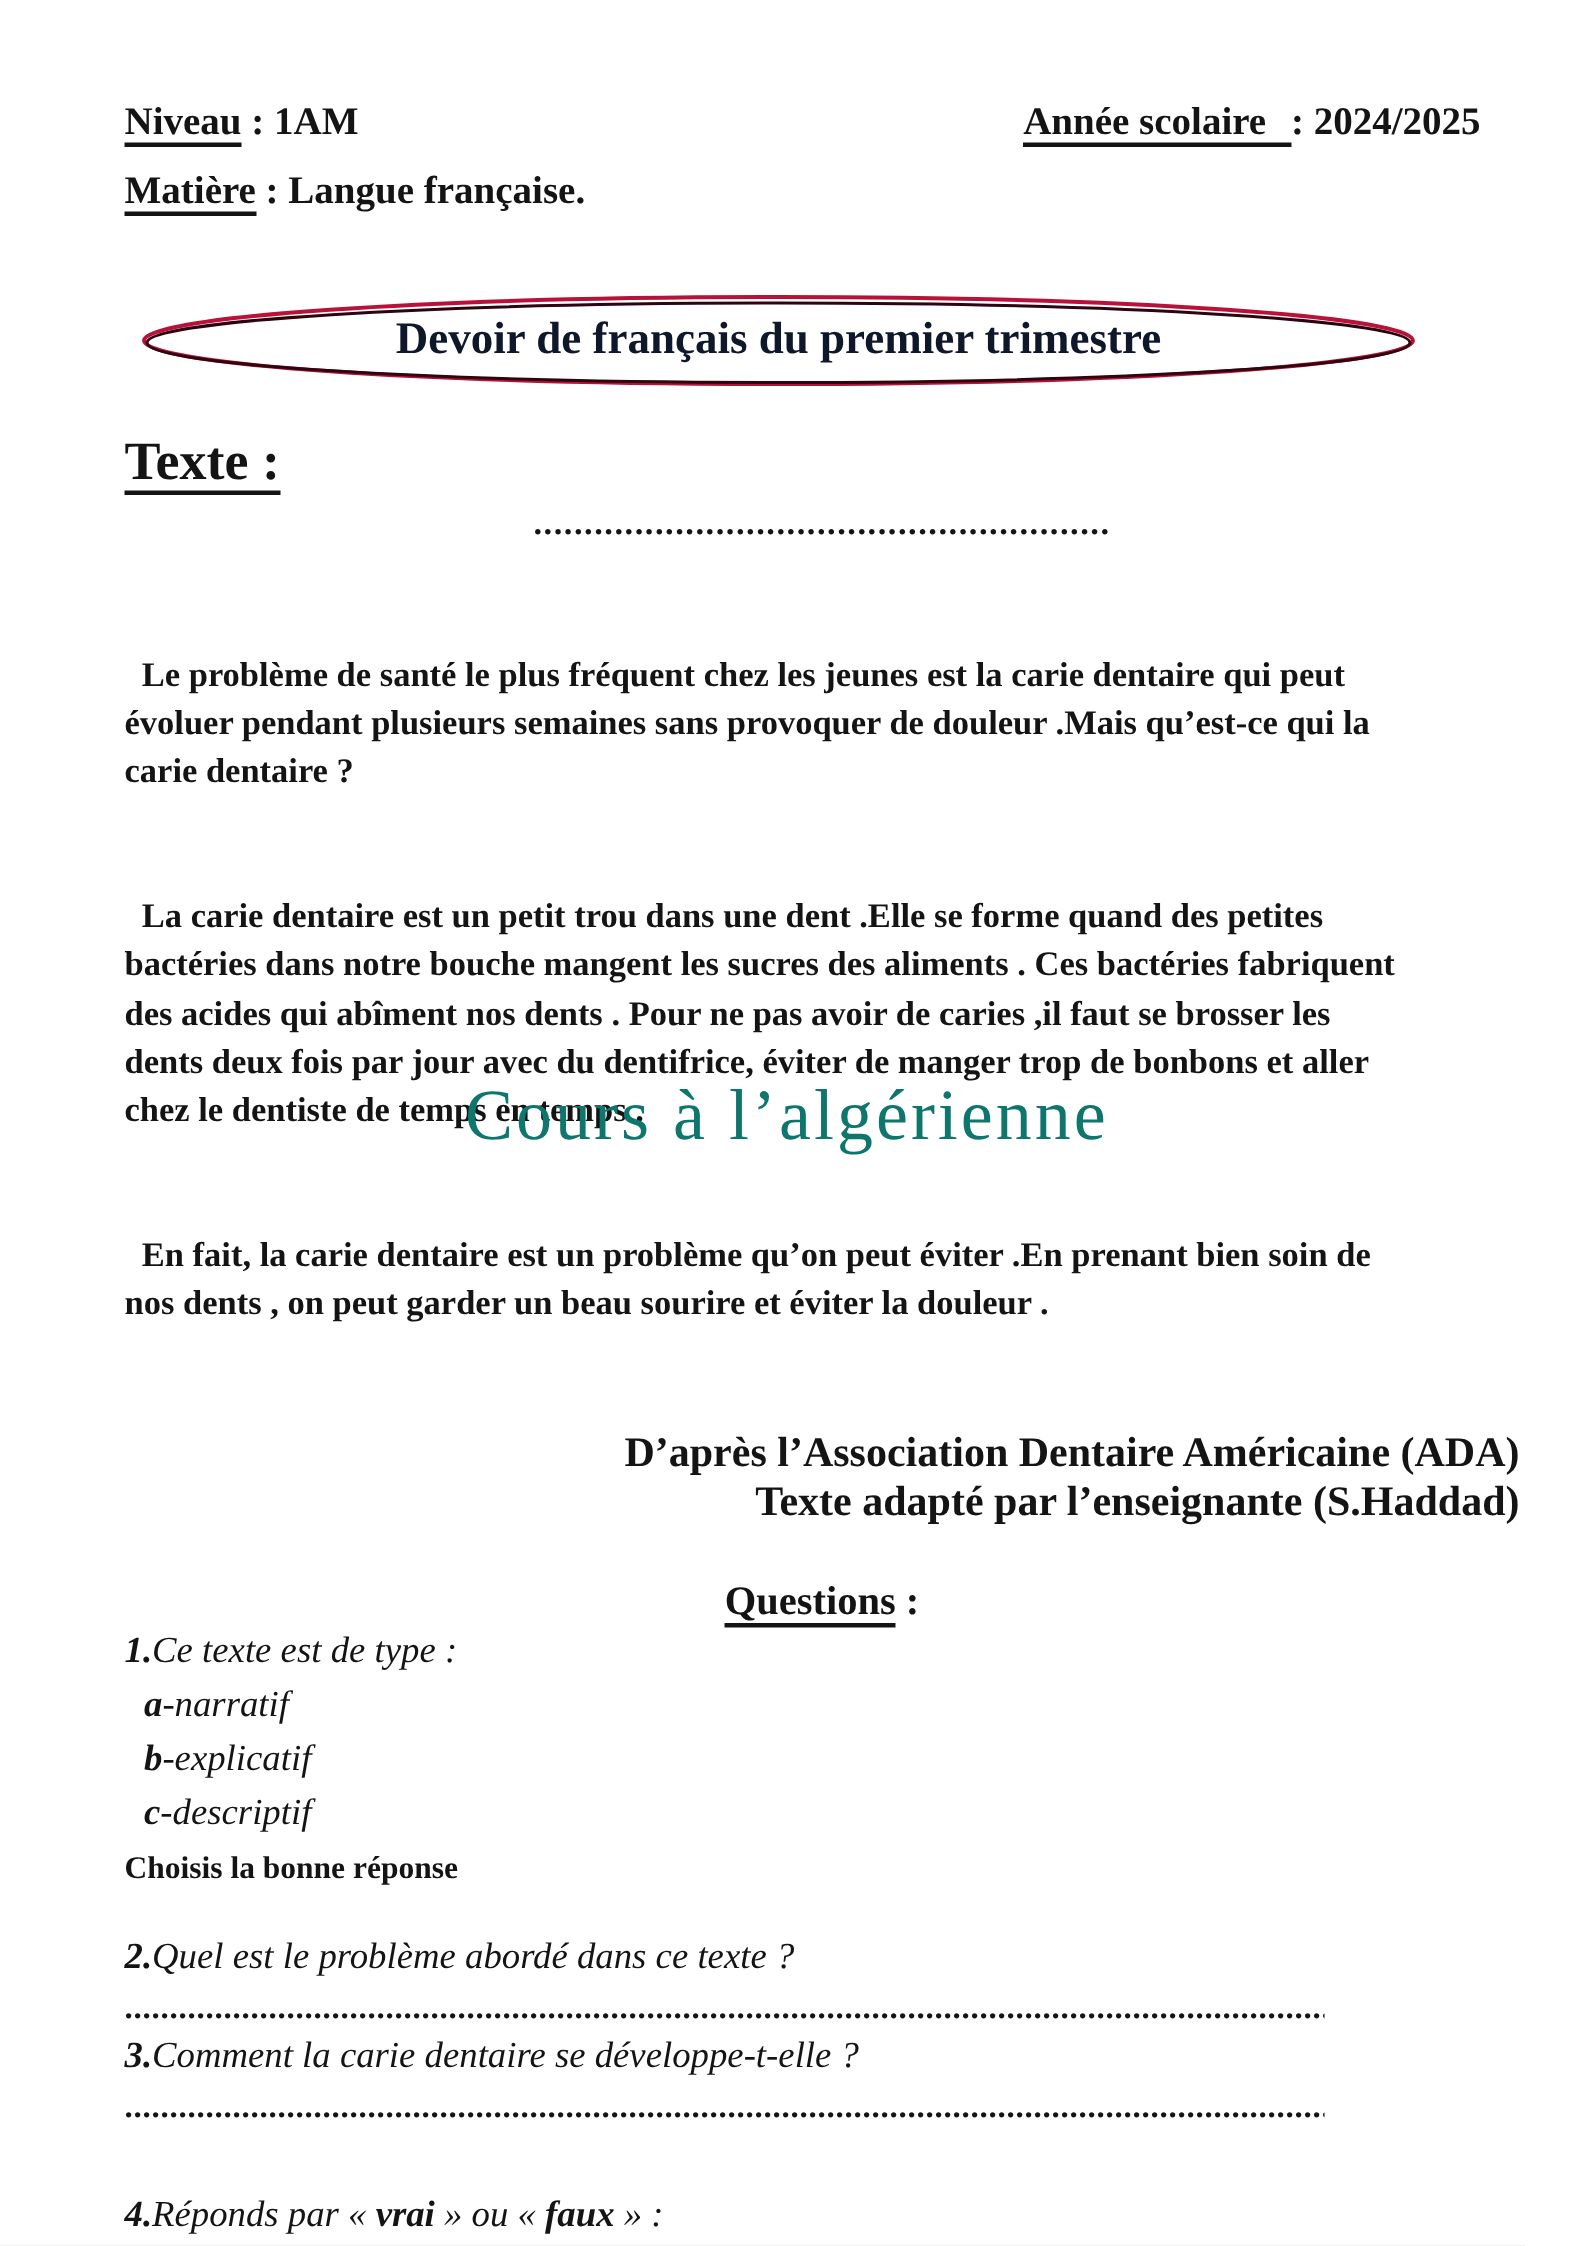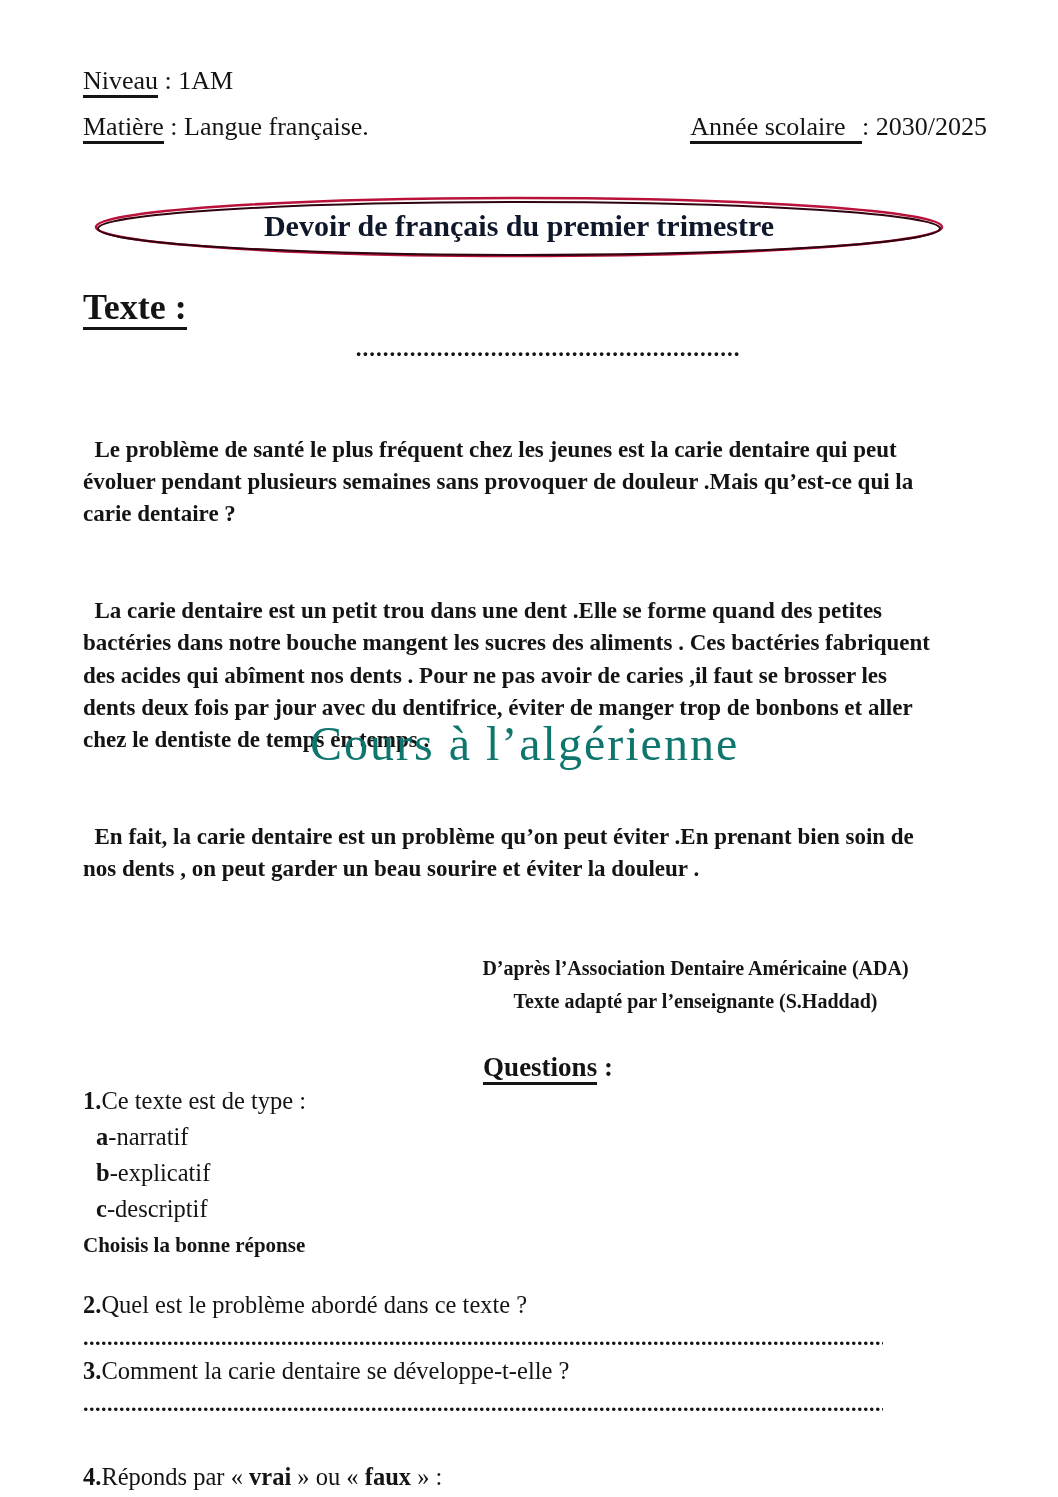--- a/index.html
+++ b/index.html
@@ -9,53 +9,53 @@
     background: #ffffff;
     color: #141414;
     font-family: "Liberation Serif", serif;
     position: relative;
     overflow: hidden;
     margin: 0 auto;
   }
   .inner { padding: 58px 45px 0 83px; }
 
   
-  .hdr { display: flex; justify-content: space-between; font-size: 26px; font-weight: normal; line-height: 46px; align-items: flex-end; }
+  .hdr { display: flex; justify-content: space-between; font-size: 26px; font-weight: bold; line-height: 46px; }
   .hdr-col.right { margin-right: 26px; }
   .u  { border-bottom: 3px solid #141414; }
   .u-pad { border-bottom: 3px solid #141414; padding-right: 10px; }
 
   
   .title-wrap { position: relative; margin: 44px 0 0 10px; width: 852px; height: 66px; }
   .title-wrap svg { position: absolute; left: 0; top: 0; }
   .title-text {
     position: absolute; left: 0; top: 0; width: 100%; height: 66px;
     line-height: 64px; text-align: center;
     font-size: 30px; font-weight: bold; color: #0f172a;
   }
 
   .texte-label { margin-top: 26px; font-size: 36px; font-weight: bold; }
 
   .sep-dots { text-align: center; font-weight: bold; font-size: 23px; letter-spacing: 1px; margin-top: 8px; line-height: 26px; }
 
   .body-text { margin-top: 7px; font-size: 23px; font-weight: bold; line-height: 32.3px; white-space: pre; }
 
-  .attribution { margin-top: 2px; margin-left: 295px; text-align: center; font-size: 20px; font-weight: bold; line-height: 33px; }
+  .attribution { margin-top: 2px; margin-left: 295px; text-align: right; font-size: 28px; font-weight: bold; line-height: 33px; }
 
   .watermark {
     position: absolute; left: 310px; top: 716px;
     font-size: 48px; font-weight: normal;
     color: #0f766e; letter-spacing: 2px; white-space: nowrap; text-align: center;
   }
 
   .questions-heading { text-align: center; margin-top: 33px; font-size: 27px; font-weight: bold; line-height: 32px; }
 
   .sec-title { font-size: 27px; font-weight: bold; margin-top: 3px; line-height: 35px; }
 
-  .q-line { font-size: 24.5px; line-height: 36px; }
+  .q-line { font-size: 24.5px; line-height: 36px; font-style: italic; }
   .num { font-weight: bold; }
   .opt { padding-left: 13px; }
   .opt .letter { font-weight: bold; }
   .instr { font-weight: bold; font-size: 21px; line-height: 36px; }
 
   .dots-line {
     font-weight: bold; font-size: 22px; line-height: 30px;
     white-space: nowrap; overflow: hidden; width: 800px; letter-spacing: 0.5px;
   }
 
@@ -69,21 +69,21 @@
 
 <div class="page">
   <div class="inner">
 
     <div class="hdr">
       <div class="hdr-col left">
         <div><span class="u">Niveau</span><span> : 1AM</span></div>
         <div><span class="u">Matière</span><span> : Langue française.</span></div>
       </div>
       <div class="hdr-col right">
-        <div><span class="u-pad">Année scolaire </span><span> : 2030/2025</span></div>
+        <div><span class="u-pad">Année scolaire </span><span> : 2024/2025</span></div>
       </div>
     </div>
 
     <div class="title-wrap">
       <svg width="852" height="66" viewBox="0 0 852 66">
         <ellipse cx="426" cy="33" rx="423" ry="29" fill="none" stroke="#b9123a" stroke-width="2.6"></ellipse>
         <ellipse cx="426" cy="34.5" rx="421" ry="26.5" fill="none" stroke="#2e040f" stroke-width="2"></ellipse>
       </svg>
       <div class="title-text">Devoir de français du premier trimestre</div>
     </div>

